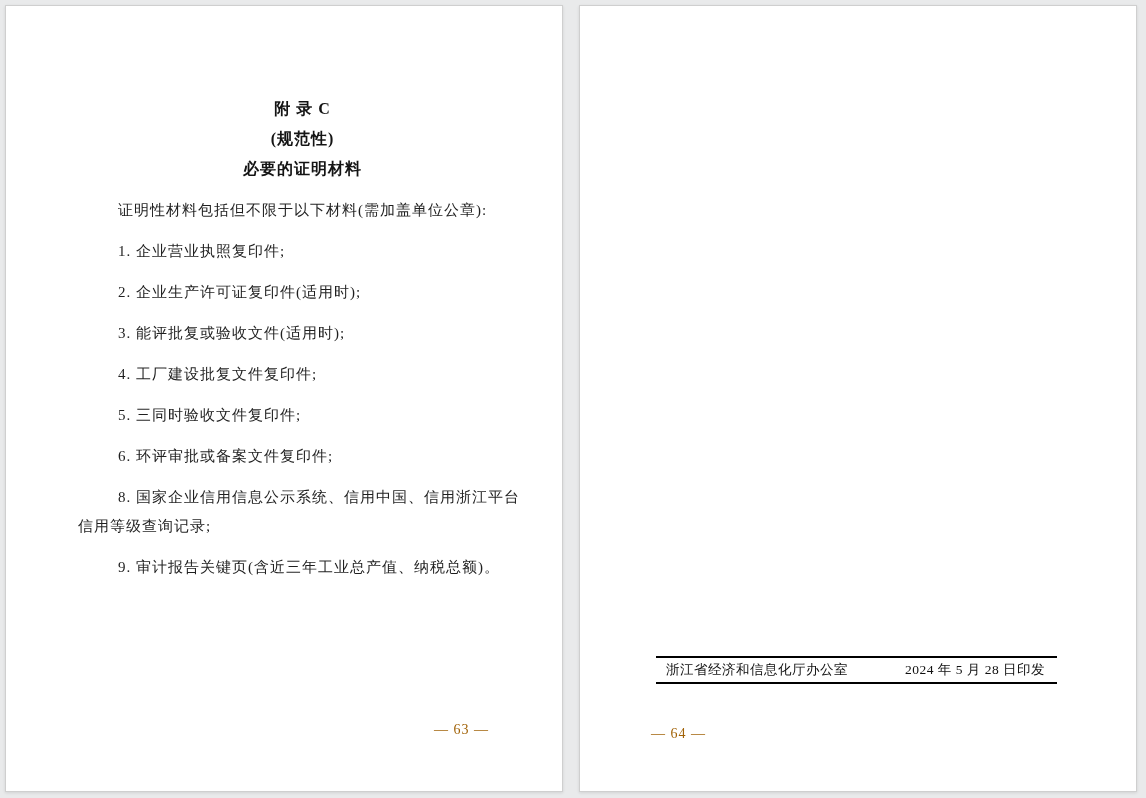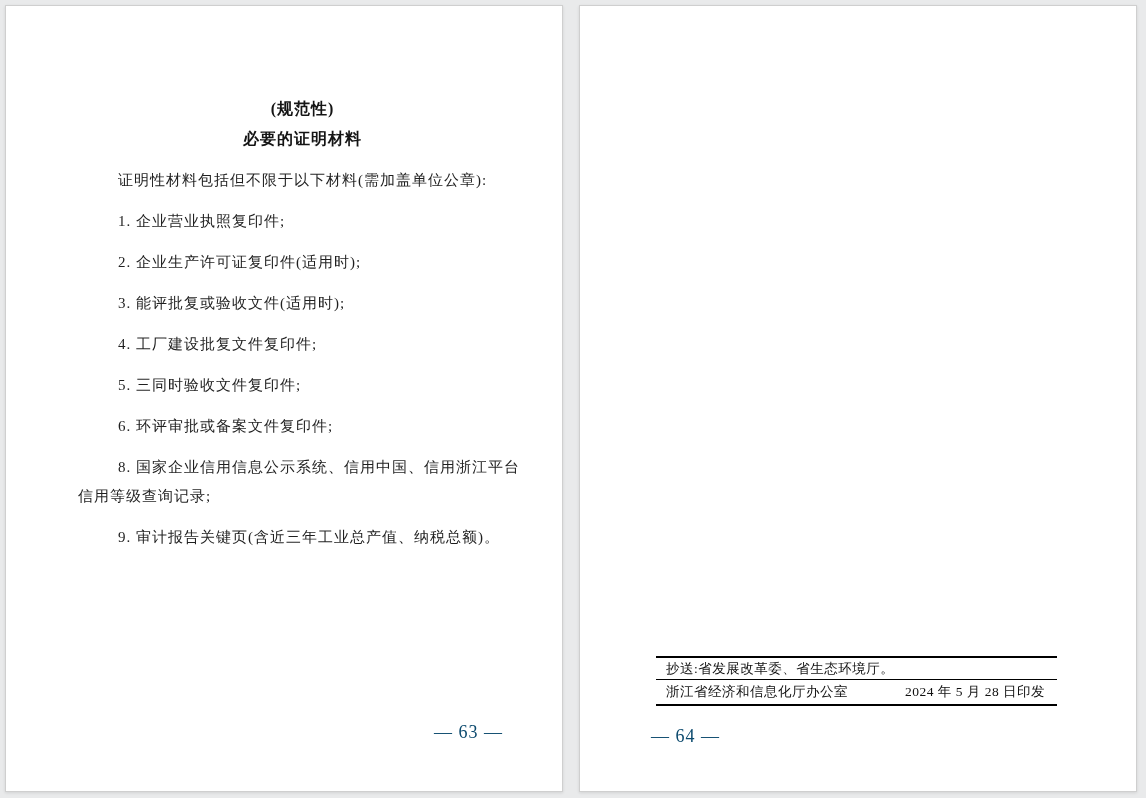--- a/index.html
+++ b/index.html
@@ -47,23 +47,23 @@
     line-height: 30px;
     color: #141414;
   }
   .intro-par, .list-item {
     margin: 12px;
     text-indent: 40px;
     white-space: pre-line;
   }
   .pagenum {
     position: absolute;
-    font-size: 18px;
+    font-size: 14px;
     letter-spacing: 1px;
-    color: #0c4a6e;
+    color: #a16207;
     white-space: nowrap;
   }
   .pagenum-left  { left: 428px; top: 716px; }
   .pagenum-right { left: 71px;  top: 720px; }
   .footer-table {
     position: absolute;
     left: 76px;
     top: 650px;
     width: 401px;
     border-top: 2.5px solid #000;
@@ -88,41 +88,39 @@
     gap: 16px;
   }
 </style>
 </head>
 <body>
 
 <div class="spread">
 
   <div class="page">
     <div class="doc-content">
+      <p class="heading-line">附 录 C</p>
       <p class="heading-line">(规范性)</p>
       <p class="heading-line">必要的证明材料</p>
       <p class="intro-par">证明性材料包括但不限于以下材料(需加盖单位公章):</p>
       <p class="list-item">1. 企业营业执照复印件;</p>
       <p class="list-item">2. 企业生产许可证复印件(适用时);</p>
       <p class="list-item">3. 能评批复或验收文件(适用时);</p>
       <p class="list-item">4. 工厂建设批复文件复印件;</p>
       <p class="list-item">5. 三同时验收文件复印件;</p>
       <p class="list-item">6. 环评审批或备案文件复印件;</p>
       <p class="list-item">8. 国家企业信用信息公示系统、信用中国、信用浙江平台
 信用等级查询记录;</p>
       <p class="list-item">9. 审计报告关键页(含近三年工业总产值、纳税总额)。</p>
     </div>
     <div class="pagenum pagenum-left">— 63 —</div>
   </div>
 
   <div class="page">
     <div class="footer-table">
-      <div class="footer-row-cc">
-        <span>抄送:省发展改革委、省生态环境厅。</span>
-      </div>
       <div class="footer-row-issue">
         <span>浙江省经济和信息化厅办公室</span>
         <span>2024 年 5 月 28 日印发</span>
       </div>
     </div>
     <div class="pagenum pagenum-right">— 64 —</div>
   </div>
 
 </div>
 

